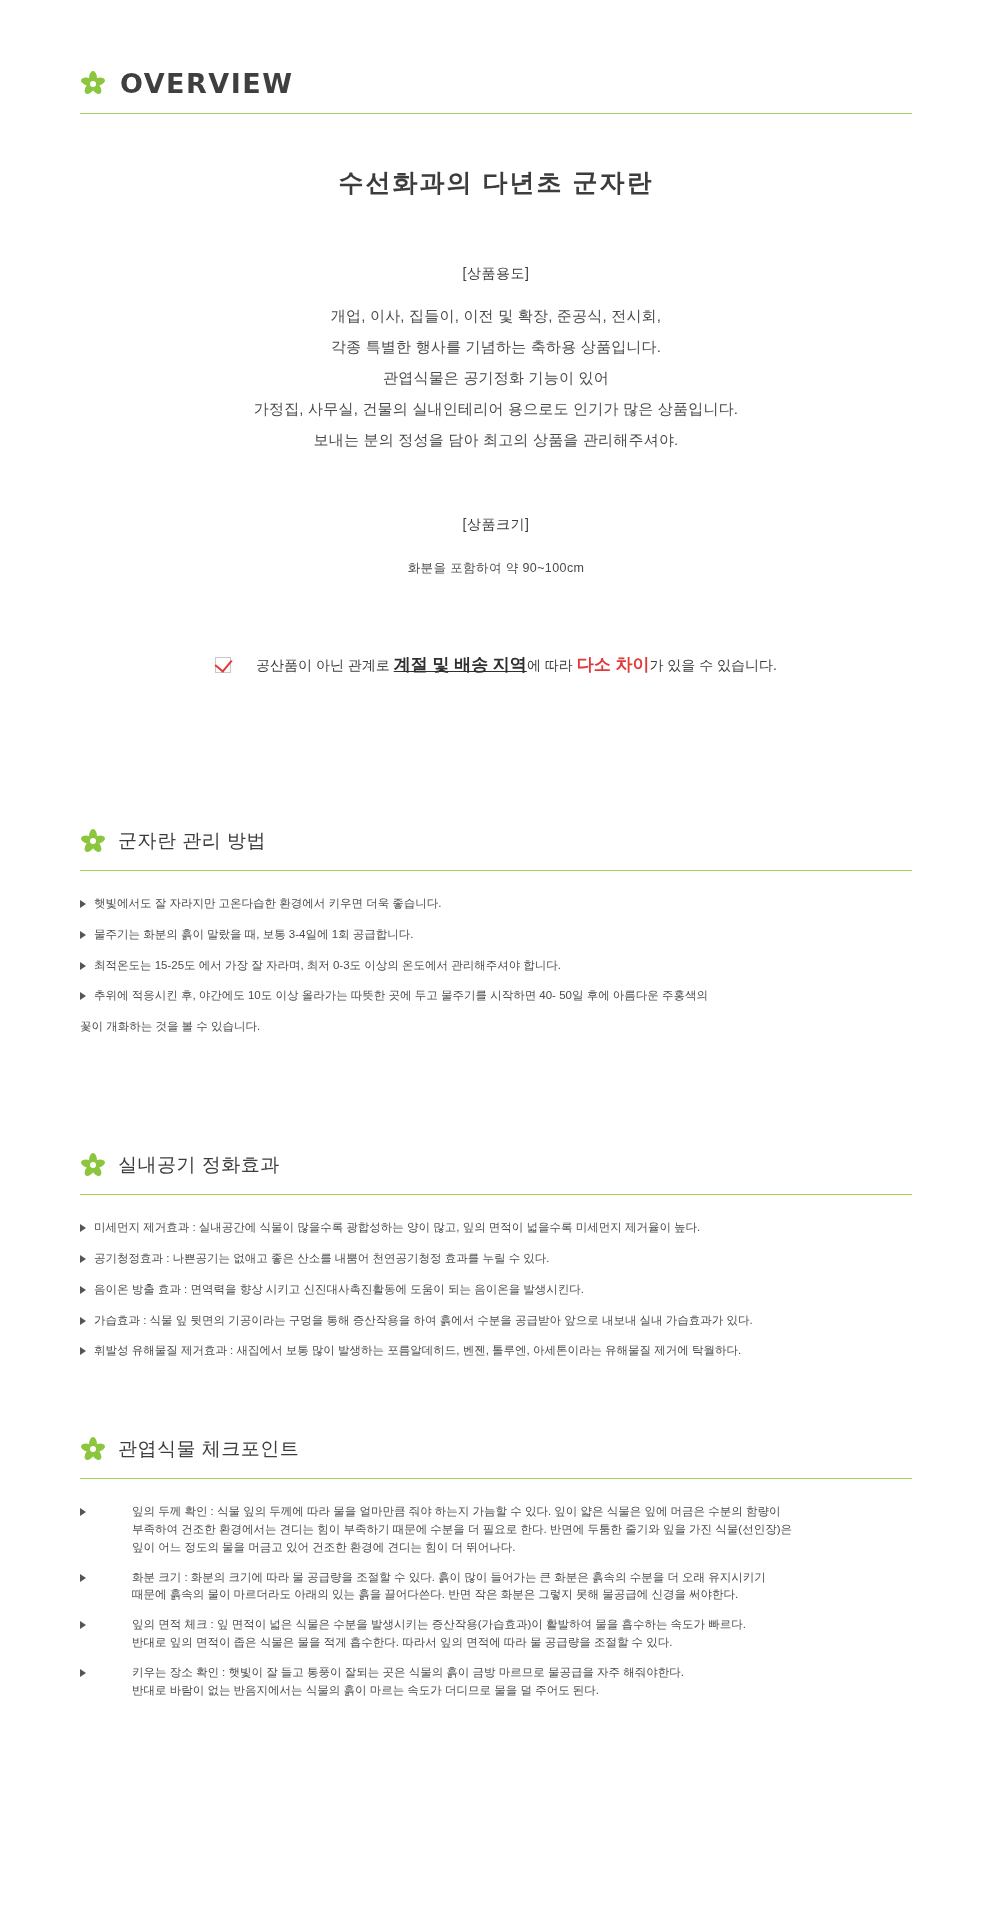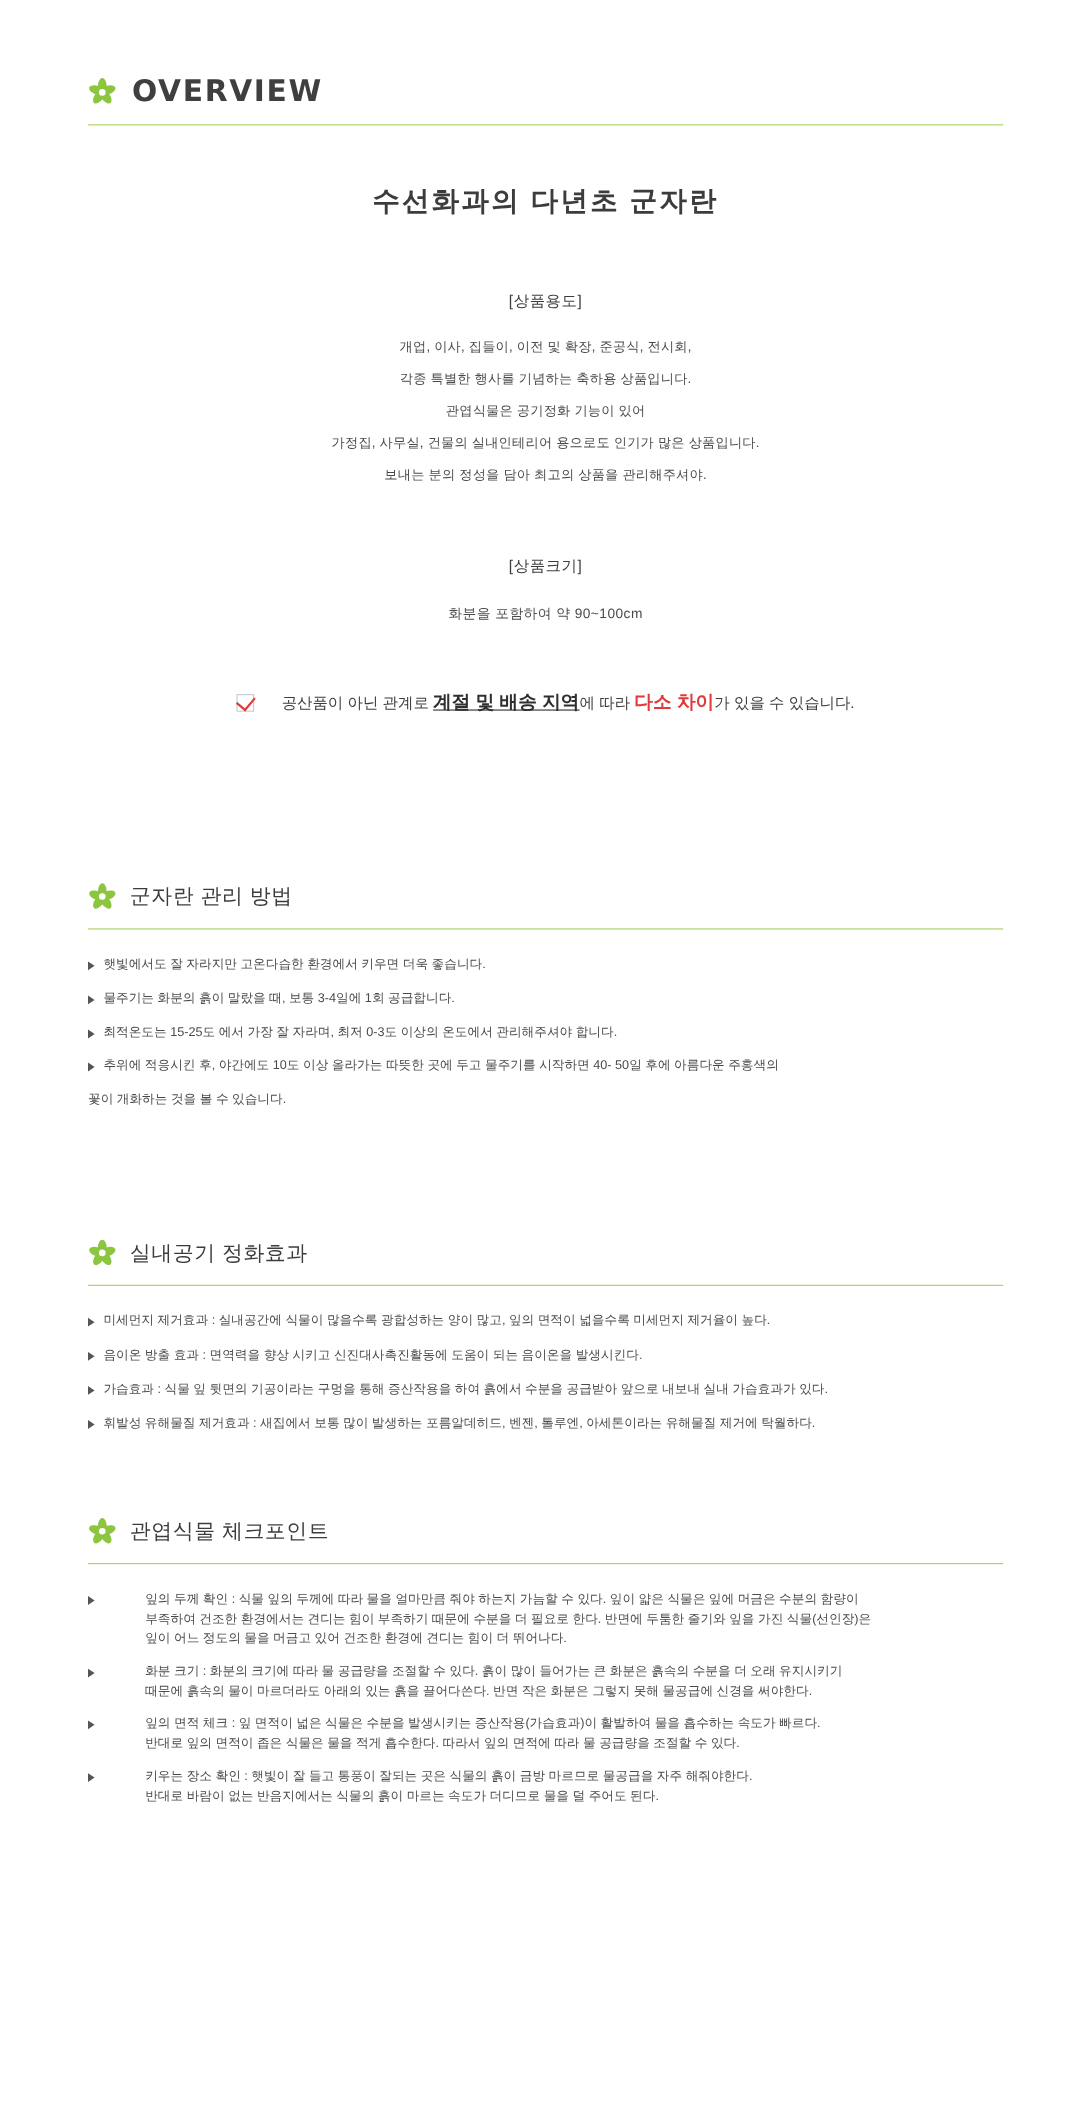--- a/index.html
+++ b/index.html
@@ -94,40 +94,40 @@
     color: #3c3c3c;
     margin-top: 66px;
     letter-spacing: 0.5px;
   }
   .intro-lines {
     text-align: center;
     margin-top: 24px;
   }
   .intro-lines p {
     margin: 0 0 12px 0;
-    font-size: 12px;
+    font-size: 15px;
     color: #4a4a4a;
     letter-spacing: 0.2px;
     text-align: center;
   }
   .size-line {
     text-align: center;
     margin-top: 26px;
     font-size: 12.5px;
     color: #4a4a4a;
     letter-spacing: 0.4px;
   }
 
   
   .notice {
     display: flex;
     align-items: center;
     justify-content: center;
     gap: 25px;
-    margin-top: 60px;
+    margin-top: 76px;
     font-size: 14px;
     color: #3c3c3c;
   }
   .check-icon {
     display: inline-block;
     width: 14px;
     height: 14px;
     border: 1px solid #c9c9c9;
     position: relative;
     flex: 0 0 auto;
@@ -286,20 +286,24 @@
       <div class="section-title">실내공기 정화효과</div>
     </div>
     <hr class="rule">
     <div class="bullets">
       <div class="bullet-row">
         <span class="tri"></span>
         <span class="bullet-text">미세먼지 제거효과 : 실내공간에 식물이 많을수록 광합성하는 양이 많고, 잎의 면적이 넓을수록 미세먼지 제거율이 높다.</span>
       </div>
       <div class="bullet-row">
         <span class="tri"></span>
+        <span class="bullet-text">공기청정효과 : 나쁜공기는 없애고 좋은 산소를 내뿜어 천연공기청정 효과를 누릴 수 있다.</span>
+      </div>
+      <div class="bullet-row">
+        <span class="tri"></span>
         <span class="bullet-text">음이온 방출 효과 : 면역력을 향상 시키고 신진대사촉진활동에 도움이 되는 음이온을 발생시킨다.</span>
       </div>
       <div class="bullet-row">
         <span class="tri"></span>
         <span class="bullet-text">가습효과 : 식물 잎 뒷면의 기공이라는 구멍을 통해 증산작용을 하여 흙에서 수분을 공급받아 앞으로 내보내 실내 가습효과가 있다.</span>
       </div>
       <div class="bullet-row">
         <span class="tri"></span>
         <span class="bullet-text">휘발성 유해물질 제거효과 : 새집에서 보통 많이 발생하는 포름알데히드, 벤젠, 톨루엔, 아세톤이라는 유해물질 제거에 탁월하다.</span>
       </div>

